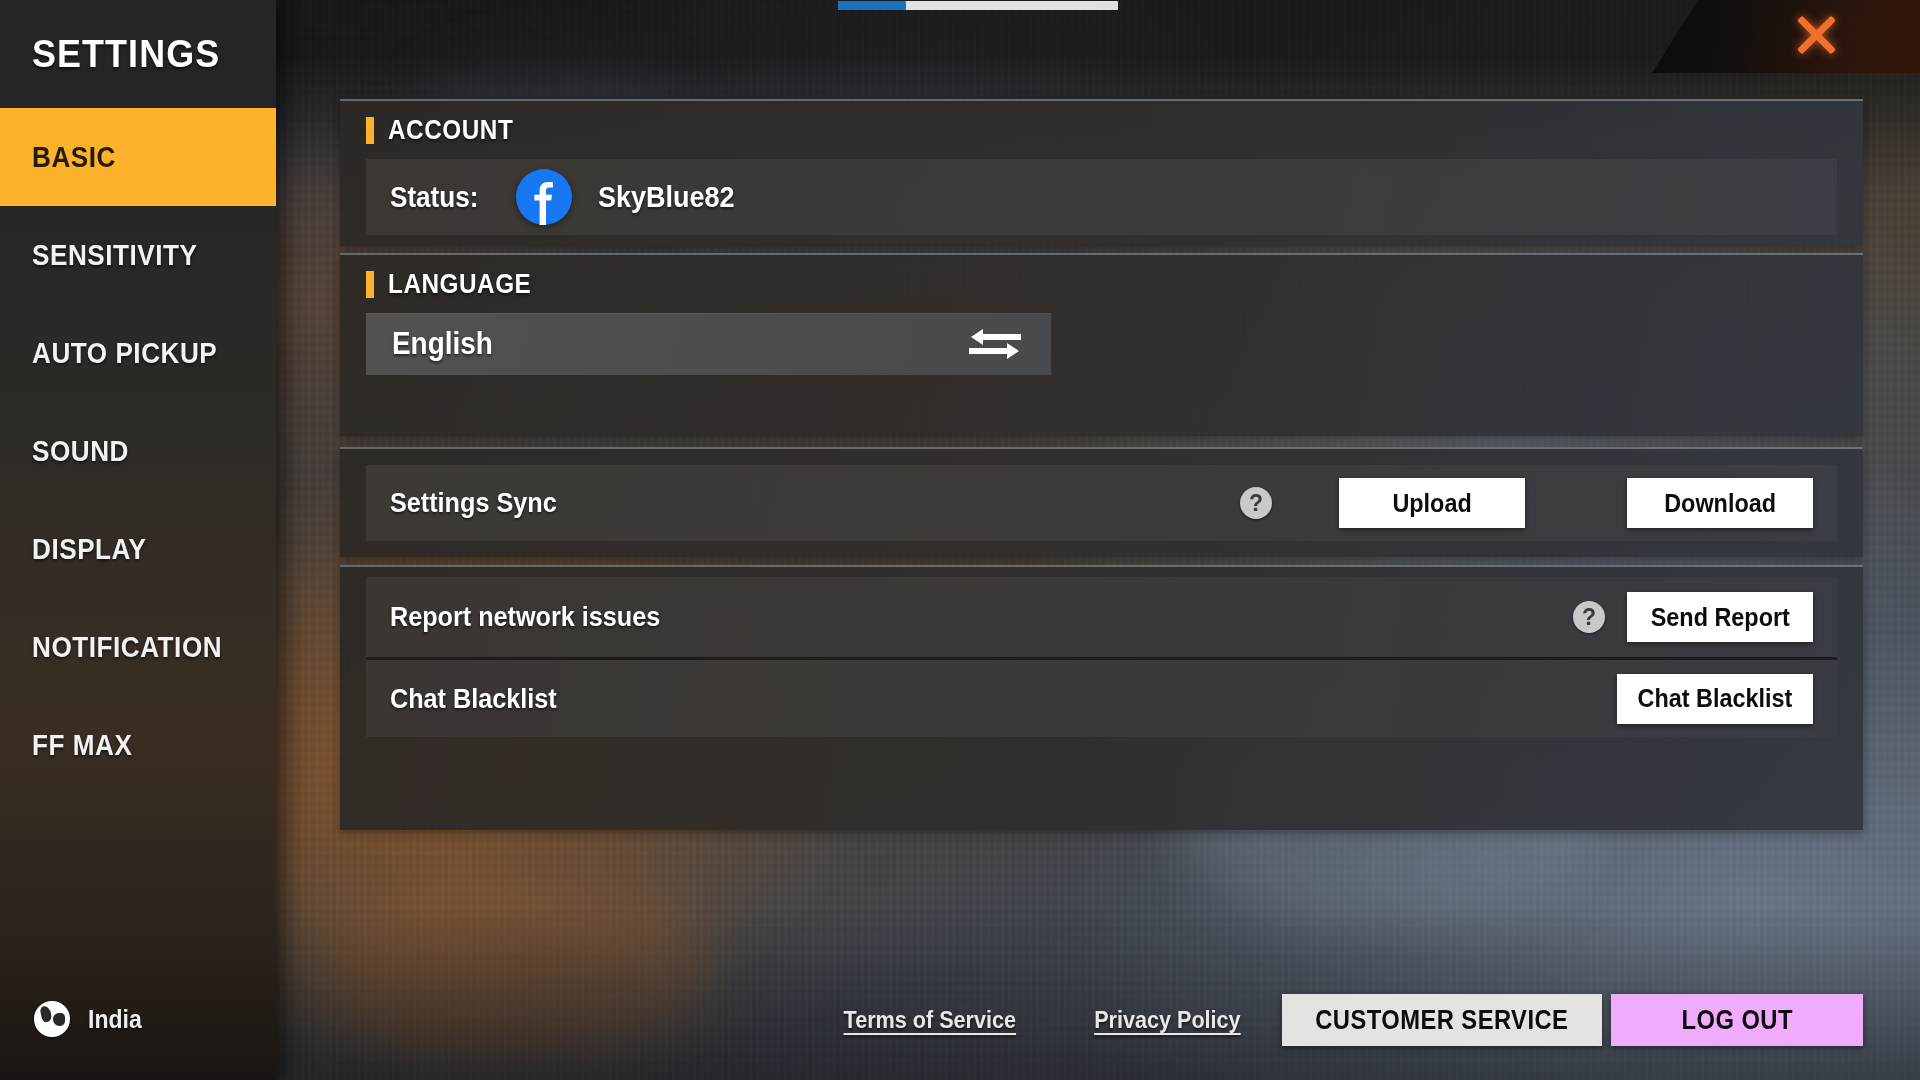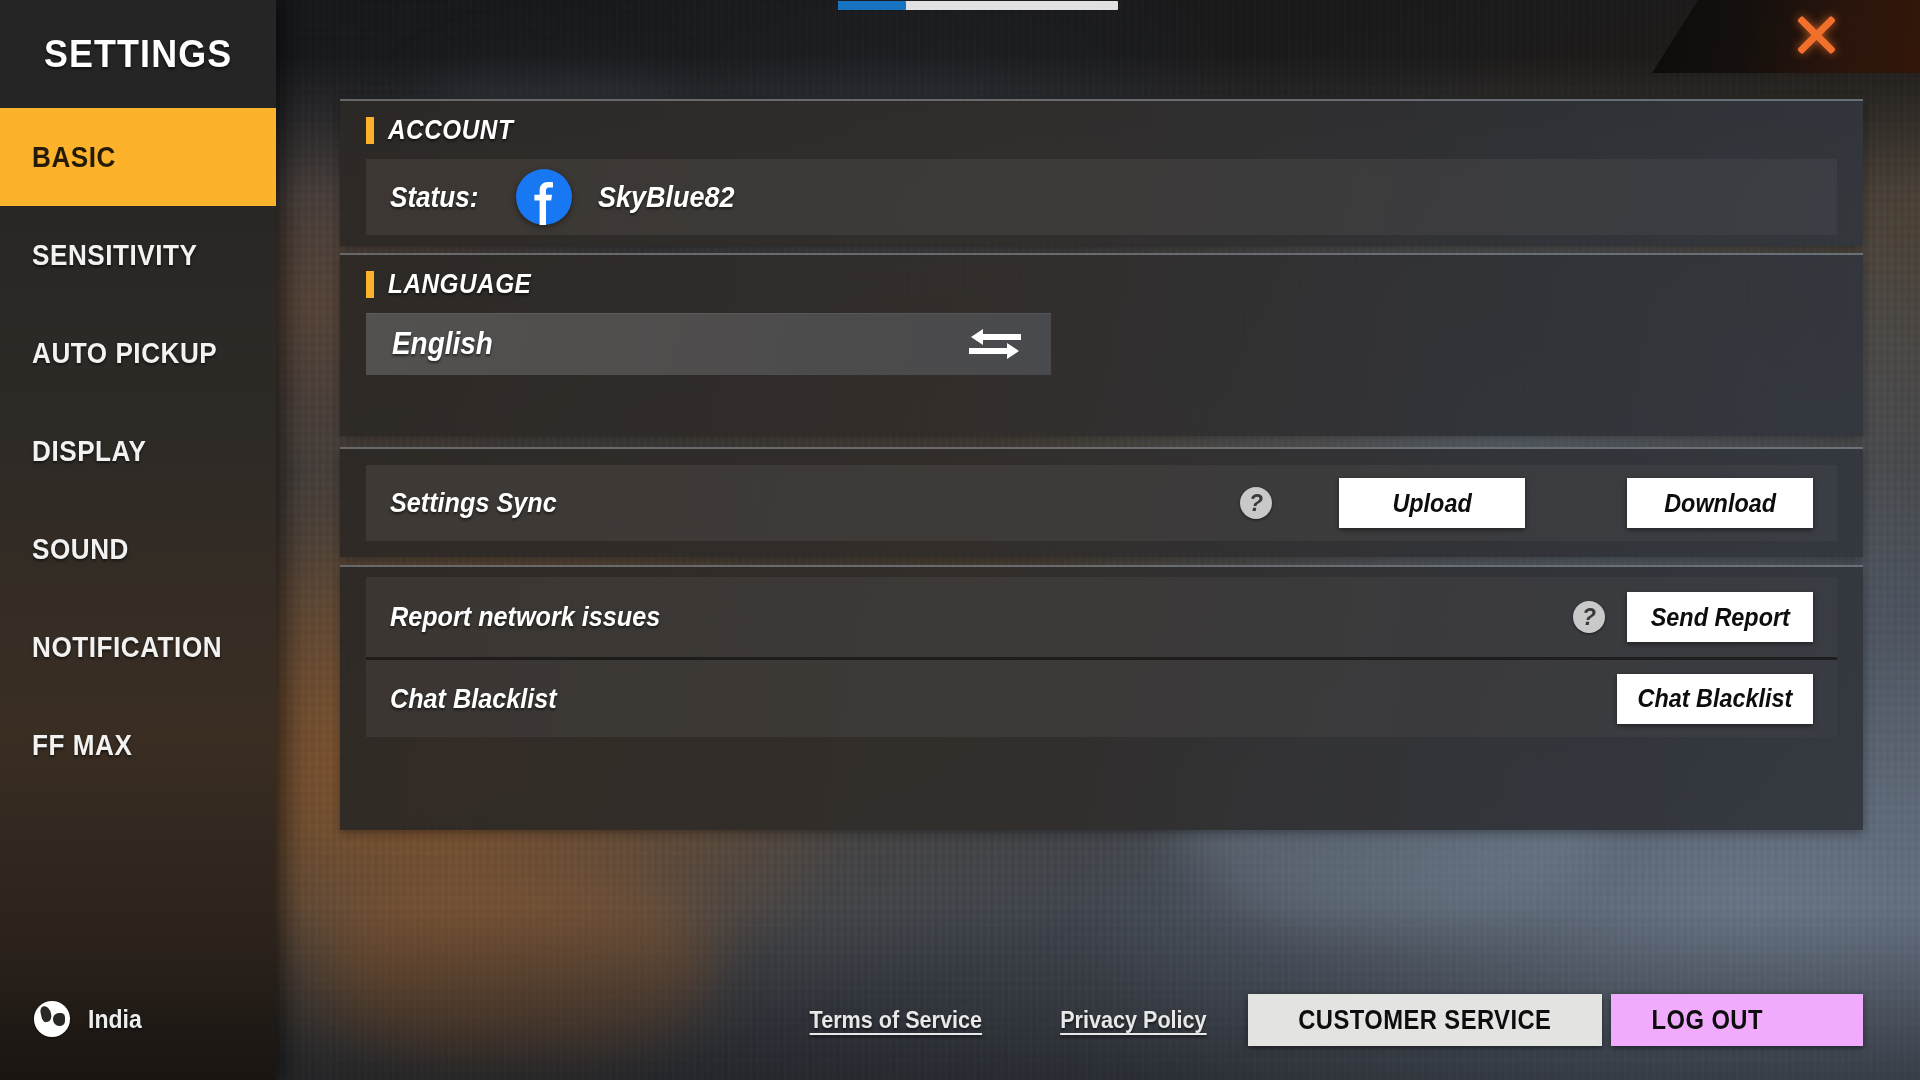--- a/index.html
+++ b/index.html
@@ -71,21 +71,21 @@
 
   
   .sidebar {
     position:absolute; left:0; top:0; width:276px; height:1080px;
     background:linear-gradient(180deg,#242424 0%, #262524 9%, #2e2a26 40%, #3a2e23 68%, #2c231c 86%, #191512 100%);
     box-shadow: 6px 0 22px rgba(0,0,0,0.55);
   }
   .sidebar-title-wrap {
     position:absolute; left:0; top:0; width:276px; height:108px;
     background:#252525;
-    display:flex; align-items:center;padding-left:12px;
+    display:flex; align-items:center;
   }
   .sidebar-title {
     margin-left:32px;
     color:#ffffff; font-size:39px; font-weight:700; letter-spacing:1.2px;
     font-family:"Liberation Sans Narrow","Liberation Sans", sans-serif;
     transform:scaleX(0.92); transform-origin:left center;
     text-shadow:0 2px 3px rgba(0,0,0,.6);
   }
   .nav { position:absolute; left:0; top:108px; width:276px; }
   .nav-item {
@@ -123,21 +123,21 @@
     background:#2a2724; border-radius:55% 40% 45% 60%;
   }
   .region-lbl {
     margin-left:18px; color:#ededed; font-size:25px; font-weight:700;
     font-family:"Liberation Sans Narrow","Liberation Sans", sans-serif;
     transform:scaleX(0.92); transform-origin:left center;
     text-shadow:0 2px 3px rgba(0,0,0,.6);
   }
 
   
-  .content { position:absolute; left:340px; top:0; width:1523px; height:820px;font-style:italic; }
+  .content { position:absolute; left:340px; top:0; width:1523px; height:820px; }
 
   .panel {
     position:relative;
     background:linear-gradient(100deg, rgba(44,40,37,0.94) 0%, rgba(48,44,41,0.93) 40%, rgba(47,49,54,0.93) 78%, rgba(50,54,61,0.93) 100%);
     border-top:2px solid rgba(190,200,210,0.40);
     box-shadow:0 3px 10px rgba(0,0,0,0.35);
   }
 
   .sec-head {
     display:flex; align-items:center; height:58px; padding-left:26px;
@@ -229,22 +229,22 @@
   }
   .flink {
     color:#e8e8e8; font-size:24px; font-weight:700;
     font-family:"Liberation Sans Narrow","Liberation Sans", sans-serif;
     transform:scaleX(0.9);
     text-decoration:underline; text-underline-offset:5px; text-decoration-thickness:2px;
     cursor:pointer; margin-right:60px; white-space:nowrap;
     text-shadow:0 2px 3px rgba(0,0,0,.6);
   }
   .fbtn {
-    height:52px; min-width:186px; padding:0 33px;
-    display:flex; align-items:center; cursor:pointer;
+    height:52px; min-width:186px; padding:0 16px;
+    display:flex; align-items:center; justify-content:center; cursor:pointer;
     box-shadow:0 2px 6px rgba(0,0,0,.5);
   }
   .fbtn span {
     font-family:"Liberation Sans Narrow","Liberation Sans", sans-serif;
     font-weight:700; font-size:27px; letter-spacing:0.5px; color:#0d0d0d;
     transform:scaleX(0.88); white-space:nowrap;
   }
   .fbtn.cs { background:#e3e3e1; }
   .fbtn.lo { background:#f0abfc; margin-left:9px; }
 </style>
@@ -276,24 +276,24 @@
       <div class="nav-item active">
         <span class="lbl">BASIC</span>
       </div>
       <div class="nav-item">
         <span class="lbl">SENSITIVITY</span>
       </div>
       <div class="nav-item">
         <span class="lbl">AUTO PICKUP</span>
       </div>
       <div class="nav-item">
+        <span class="lbl">SOUND</span>
+      </div>
+      <div class="nav-item">
         <span class="lbl">DISPLAY</span>
-      </div>
-      <div class="nav-item">
-        <span class="lbl">SOUND</span>
       </div>
       <div class="nav-item">
         <span class="lbl">NOTIFICATION</span>
       </div>
       <div class="nav-item">
         <span class="lbl">FF MAX</span>
       </div>
     </div>
 
     <div class="region">

